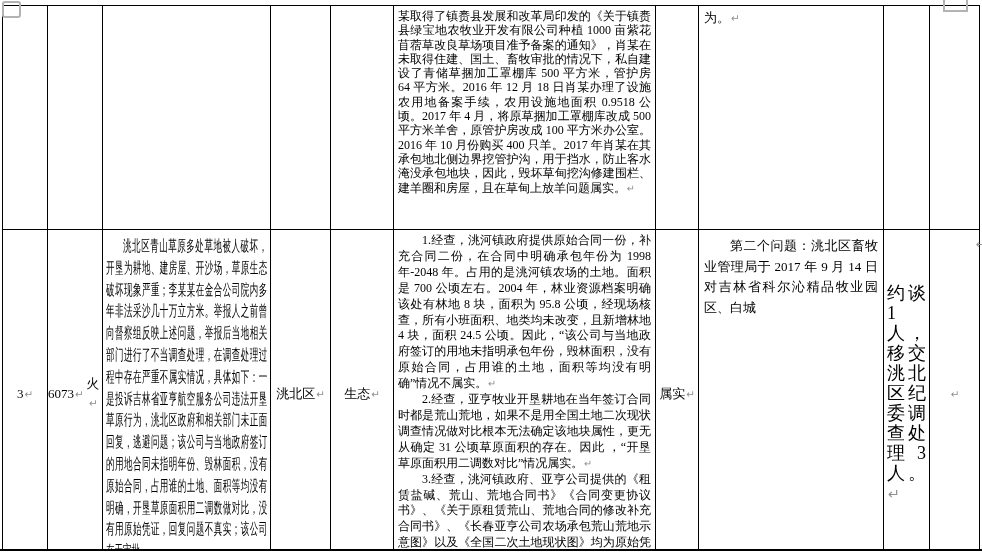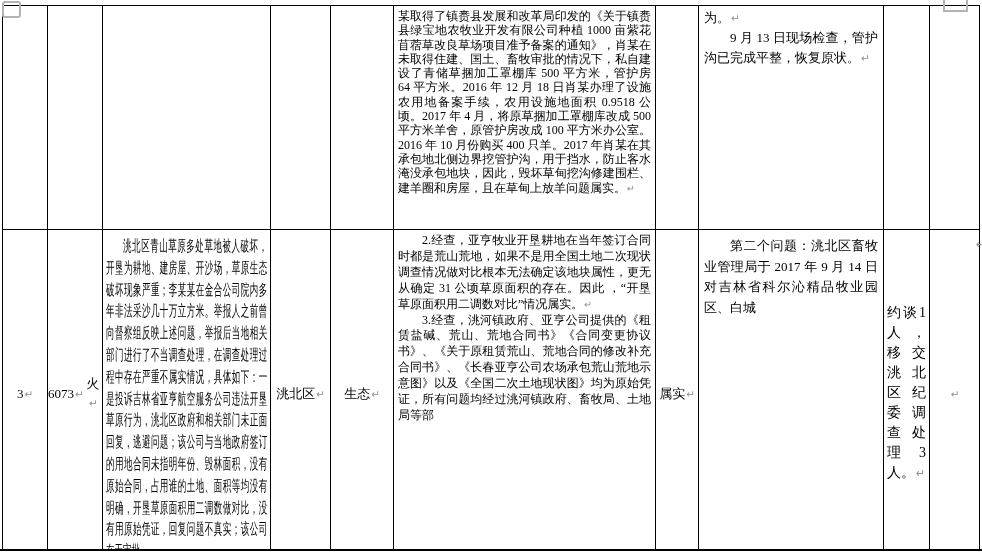--- a/index.html
+++ b/index.html
@@ -24,21 +24,21 @@
   .verif-r2{font-size:12px;line-height:15.9px;padding-top:3px;}
 
   .cell-hand{padding:2px 5px;font-size:13px;line-height:20px;text-align:justify;}
   .hand-r2{padding-top:6px;line-height:20.5px;}
 
   .squeeze-wrap{padding:5px 3px 0 3px;}
   .squeeze{width:182%;transform:scaleX(0.55);transform-origin:0 0;
            font-size:15.5px;line-height:21.8px;text-align:justify;}
 
   .acc-cell{display:flex;align-items:center;}
-  .acc-inner{width:100%;padding:0 3px;font-size:14px;line-height:20px;
+  .acc-inner{width:100%;padding:0 3px;font-size:18px;line-height:20px;
              text-align:justify;text-justify:inter-ideograph;}
 
   .para{text-align:inherit;}
   .indent{text-indent:2em;}
   .pilcrow{color:#8f8f8f;font-size:0.8em;font-family:"DejaVu Sans",sans-serif;margin-left:1px;}
 
   .bottom-cut{position:absolute;left:0;top:549px;width:982px;}
   .bottom-cut .line{height:2px;background:#000;}
   .bottom-cut .mask{height:4px;background:#fff;}
 
@@ -61,21 +61,20 @@
       <div class="cell c2"></div>
       <div class="cell c3"></div>
       <div class="cell c4"></div>
       <div class="cell c5"></div>
       <div class="cell c6 cell-verif verif-r1">
           <div class="para"><span>某取得了镇赉县发展和改革局印发的《关于镇赉县绿宝地农牧业开发有限公司种植 1000 亩紫花苜蓿草改良草场项目准予备案的通知》，肖某在未取得住建、国土、畜牧审批的情况下，私自建设了青储草捆加工罩棚库 500 平方米，管护房 64 平方米。2016 年 12 月 18 日肖某办理了设施农用地备案手续，农用设施地面积 0.9518 公顷。2017 年 4 月，将原草捆加工罩棚库改成 500 平方米羊舍，原管护房改成 100 平方米办公室。2016 年 10 月份购买 400 只羊。2017 年肖某在其承包地北侧边界挖管护沟，用于挡水，防止客水淹没承包地块，因此，毁坏草甸挖沟修建围栏、建羊圈和房屋，且在草甸上放羊问题属实。</span><span class="pilcrow">↵</span></div>
         </div>
       <div class="cell c7"></div>
       <div class="cell c8 cell-hand">
           <div class="para"><span>为。</span><span class="pilcrow">↵</span></div>
-          <div class="para indent"><span>9 月 13 日现场检查，管护沟已完成平整，恢复原状。</span><span class="pilcrow">↵</span></div>
         </div>
       <div class="cell c9"></div>
       <div class="cell c10"></div>
     </div>
 
     <div class="row row-2">
       <div class="cell c1 center small-txt">
           <div class="para"><span>3</span><span class="pilcrow">↵</span></div>
         </div>
       <div class="cell c2 center small-txt">
@@ -87,20 +86,21 @@
             <div class="para indent"><span>洮北区青山草原多处草地被人破坏，开垦为耕地、建房屋、开沙场，草原生态破坏现象严重；李某某在金合公司院内多年非法采沙几十万立方米。举报人之前曾向督察组反映上述问题，举报后当地相关部门进行了不当调查处理，在调查处理过程中存在严重不属实情况，具体如下：一是投诉吉林省亚亨航空服务公司违法开垦草原行为，洮北区政府和相关部门未正面回复，逃避问题；该公司与当地政府签订的用地合同未指明年份、毁林面积，没有原始合同，占用谁的土地、面积等均没有明确，开垦草原面积用二调数做对比，没有用原始凭证，回复问题不真实；该公司在无审批</span></div>
           </div>
       </div>
       <div class="cell c4 center small-txt">
           <div class="para"><span>洮北区</span><span class="pilcrow">↵</span></div>
         </div>
       <div class="cell c5 center small-txt">
           <div class="para"><span>生态</span><span class="pilcrow">↵</span></div>
         </div>
       <div class="cell c6 cell-verif verif-r2">
+          <div class="para indent"><span>1.经查，洮河镇政府提供原始合同一份，补充合同二份，在合同中明确承包年份为 1998 年-2048 年。占用的是洮河镇农场的土地。面积是 700 公顷左右。2004 年，林业资源档案明确该处有林地 8 块，面积为 95.8 公顷，经现场核查，所有小班面积、地类均未改变，且新增林地 4 块，面积 24.5 公顷。因此，“该公司与当地政府签订的用地未指明承包年份，毁林面积，没有原始合同，占用谁的土地，面积等均没有明确”情况不属实。</span><span class="pilcrow">↵</span></div>
           <div class="para indent"><span>2.经查，亚亨牧业开垦耕地在当年签订合同时都是荒山荒地，如果不是用全国土地二次现状调查情况做对比根本无法确定该地块属性，更无从确定 31 公顷草原面积的存在。因此 ，“开垦草原面积用二调数对比”情况属实。</span><span class="pilcrow">↵</span></div>
           <div class="para indent"><span>3.经查，洮河镇政府、亚亨公司提供的《租赁盐碱、荒山、荒地合同书》《合同变更协议书》、《关于原租赁荒山、荒地合同的修改补充合同书》、《长春亚亨公司农场承包荒山荒地示意图》以及《全国二次土地现状图》均为原始凭证，所有问题均经过洮河镇政府、畜牧局、土地局等部</span></div>
         </div>
       <div class="cell c7 center small-txt">
           <div class="para"><span>属实</span><span class="pilcrow">↵</span></div>
         </div>
       <div class="cell c8 cell-hand hand-r2">
           <div class="para indent"><span>第二个问题：洮北区畜牧业管理局于 2017 年 9 月 14 日对吉林省科尔沁精品牧业园区、白城</span></div>
         </div>
       <div class="cell c9 acc-cell">

